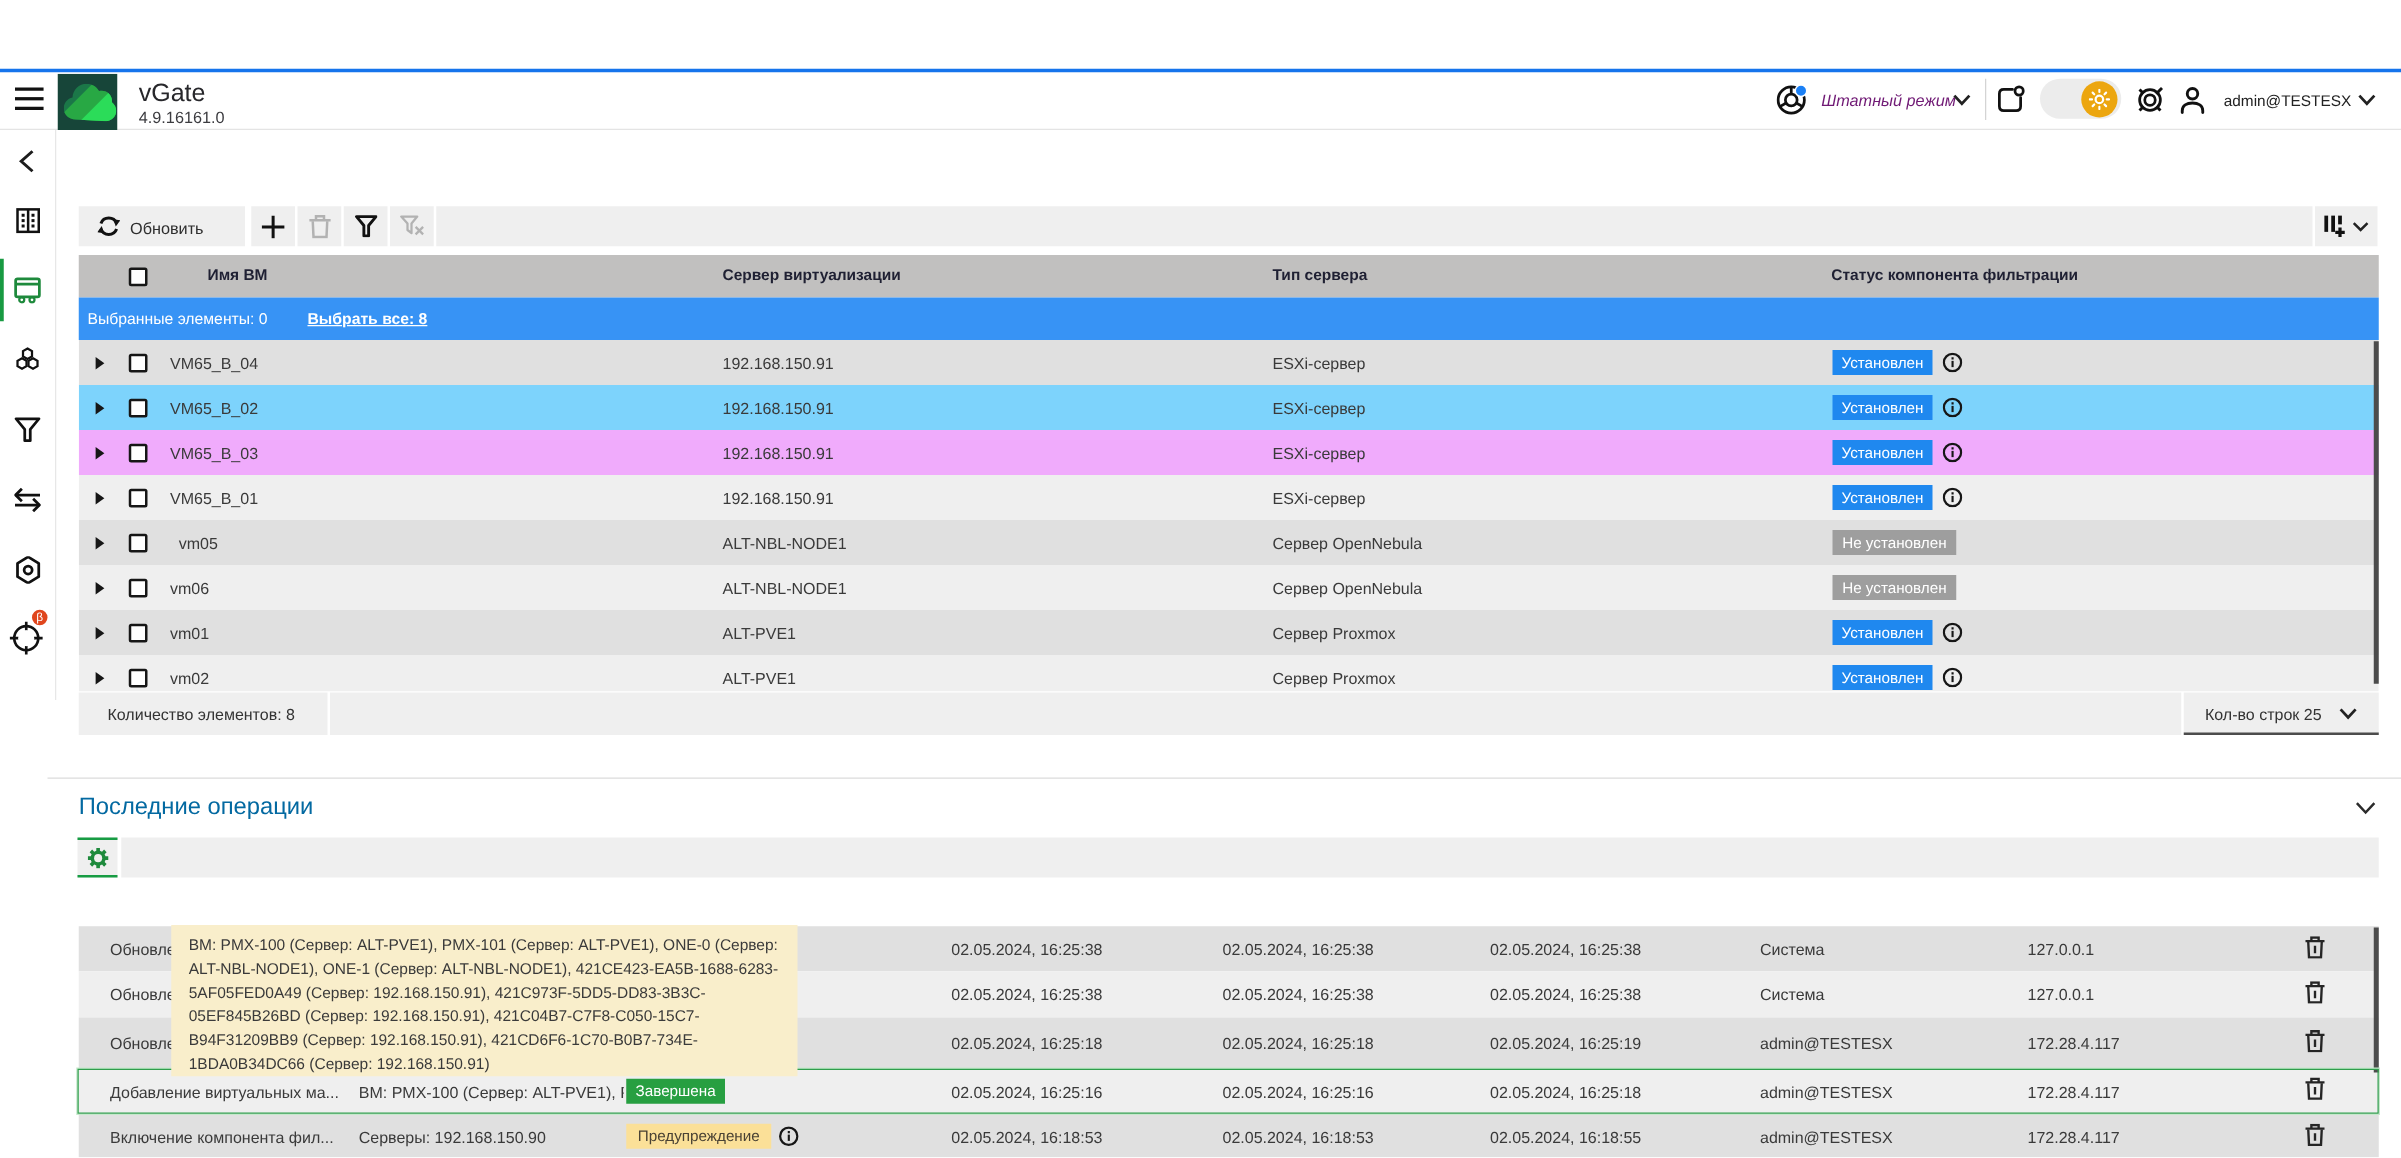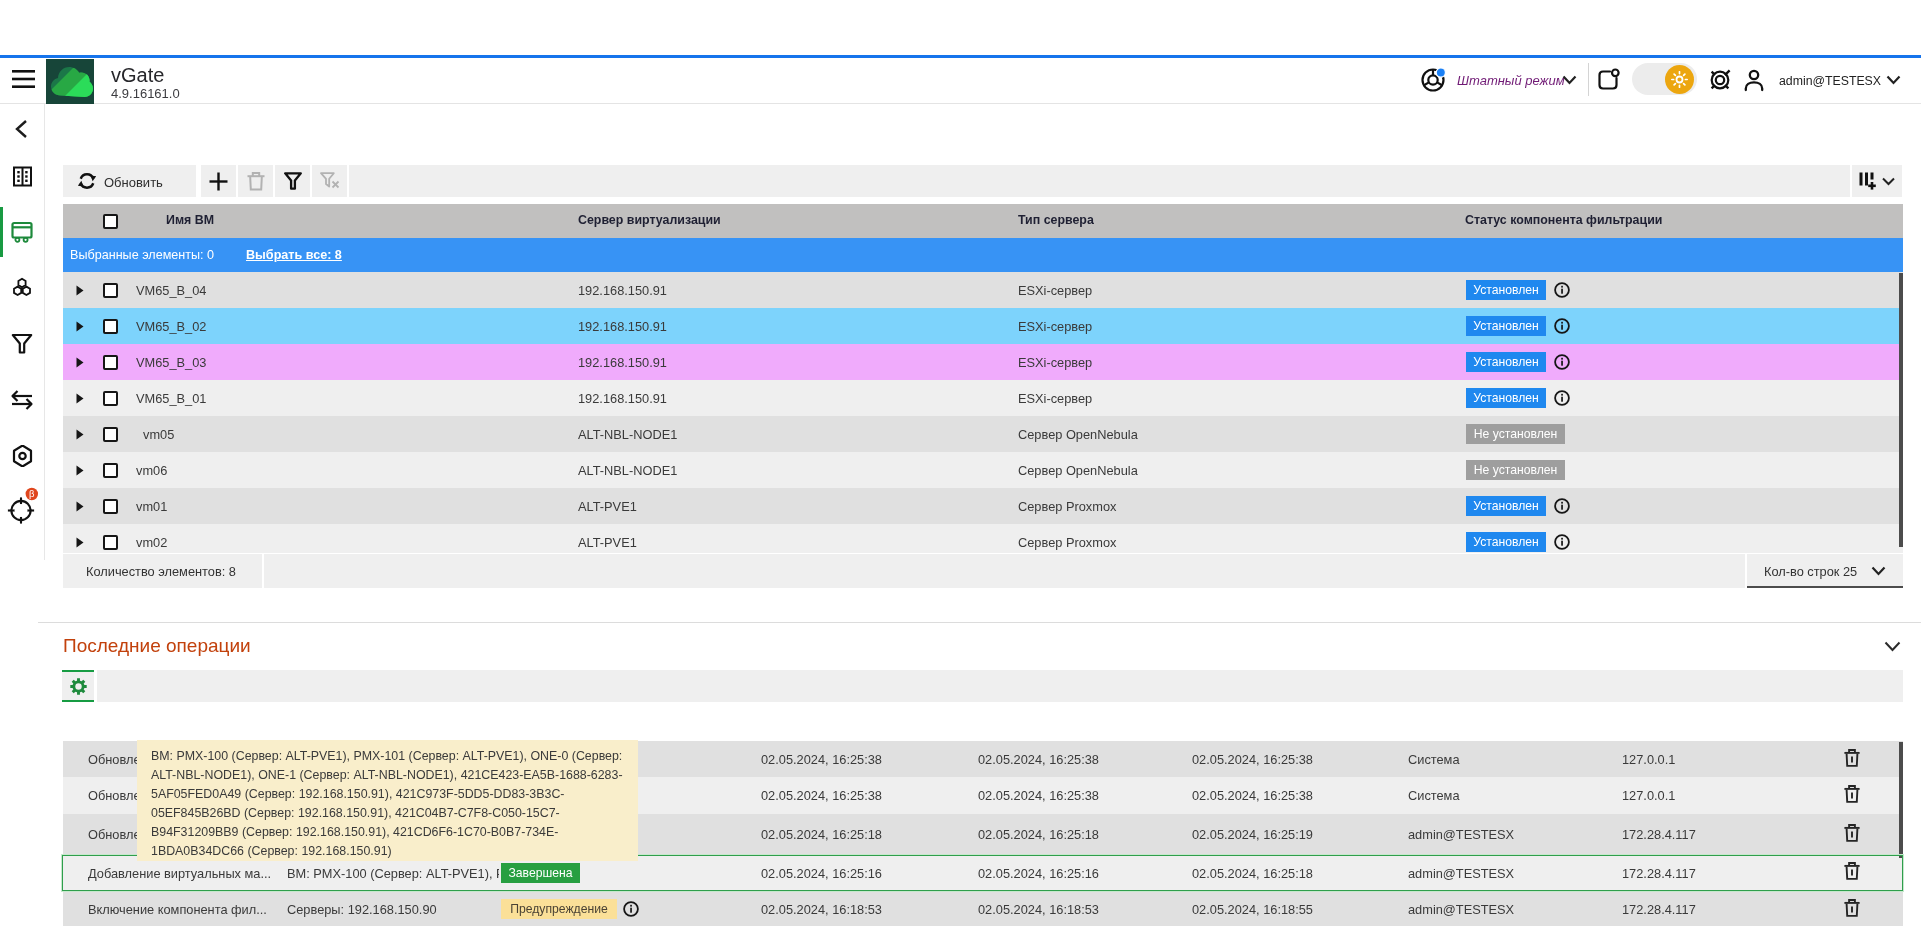--- a/index.html
+++ b/index.html
@@ -367,21 +367,21 @@
   <div class="abs tbgrey" style="left:63px;top:554px;width:199px;height:34px;"></div>
   <div class="txt" style="left:86px;top:564px;font-size:12.8px;color:#333;">Количество элементов: 8</div>
   <div class="abs tbgrey" style="left:264px;top:554px;width:1481px;height:34px;"></div>
   <div class="abs tbgrey" style="left:1747px;top:554px;width:156px;height:34px;border-bottom:2px solid #4c4c4c;"></div>
   <div class="txt" style="left:1764px;top:564px;font-size:12.8px;color:#333;">Кол-во строк 25</div>
   <svg class="abs" style="left:1871px;top:566px;" width="15" height="10" viewBox="0 0 15 10">
     <polyline points="1.5,1.5 7.5,8 13.5,1.5" fill="none" stroke="#222" stroke-width="2.2"></polyline>
   </svg>
 
   <div class="abs" style="left:38px;top:622px;width:1883px;height:1px;background:#dcdcdc;"></div>
-  <div class="txt" style="left:63px;top:635px;font-size:19px;color:#c2410c;">Последние операции</div>
+  <div class="txt" style="left:63px;top:635px;font-size:19px;color:#0369a1;">Последние операции</div>
   <svg class="abs" style="left:1884px;top:641px;" width="17" height="11" viewBox="0 0 17 11">
     <polyline points="1.5,1.5 8.5,9 15.5,1.5" fill="none" stroke="#2b2b2b" stroke-width="2"></polyline>
   </svg>
 
   <div class="abs" style="left:62px;top:670px;width:32px;height:32px;background:#efefef;border-top:2.5px solid #179c43;border-bottom:2.5px solid #179c43;"></div>
   <svg class="abs" style="left:69.5px;top:678px;" width="17" height="17" viewBox="0 0 18 18">
     <path fill="#1e8a3c" d="M7.45 2.79 L7.47 0.33 L10.53 0.33 L10.55 2.79 L11.45 3.09 L12.30 3.51 L14.05 1.79 L16.21 3.95 L14.49 5.70 L14.91 6.55 L15.21 7.45 L17.67 7.47 L17.67 10.53 L15.21 10.55 L14.91 11.45 L14.49 12.30 L16.21 14.05 L14.05 16.21 L12.30 14.49 L11.45 14.91 L10.55 15.21 L10.53 17.67 L7.47 17.67 L7.45 15.21 L6.55 14.91 L5.70 14.49 L3.95 16.21 L1.79 14.05 L3.51 12.30 L3.09 11.45 L2.79 10.55 L0.33 10.53 L0.33 7.47 L2.79 7.45 L3.09 6.55 L3.51 5.70 L1.79 3.95 L3.95 1.79 L5.70 3.51 L6.55 3.09 Z"></path>
     <circle cx="9" cy="9" r="3.4" fill="#efefef"></circle>
   </svg>
   <div class="abs tbgrey" style="left:97px;top:670px;width:1806px;height:32px;"></div>

